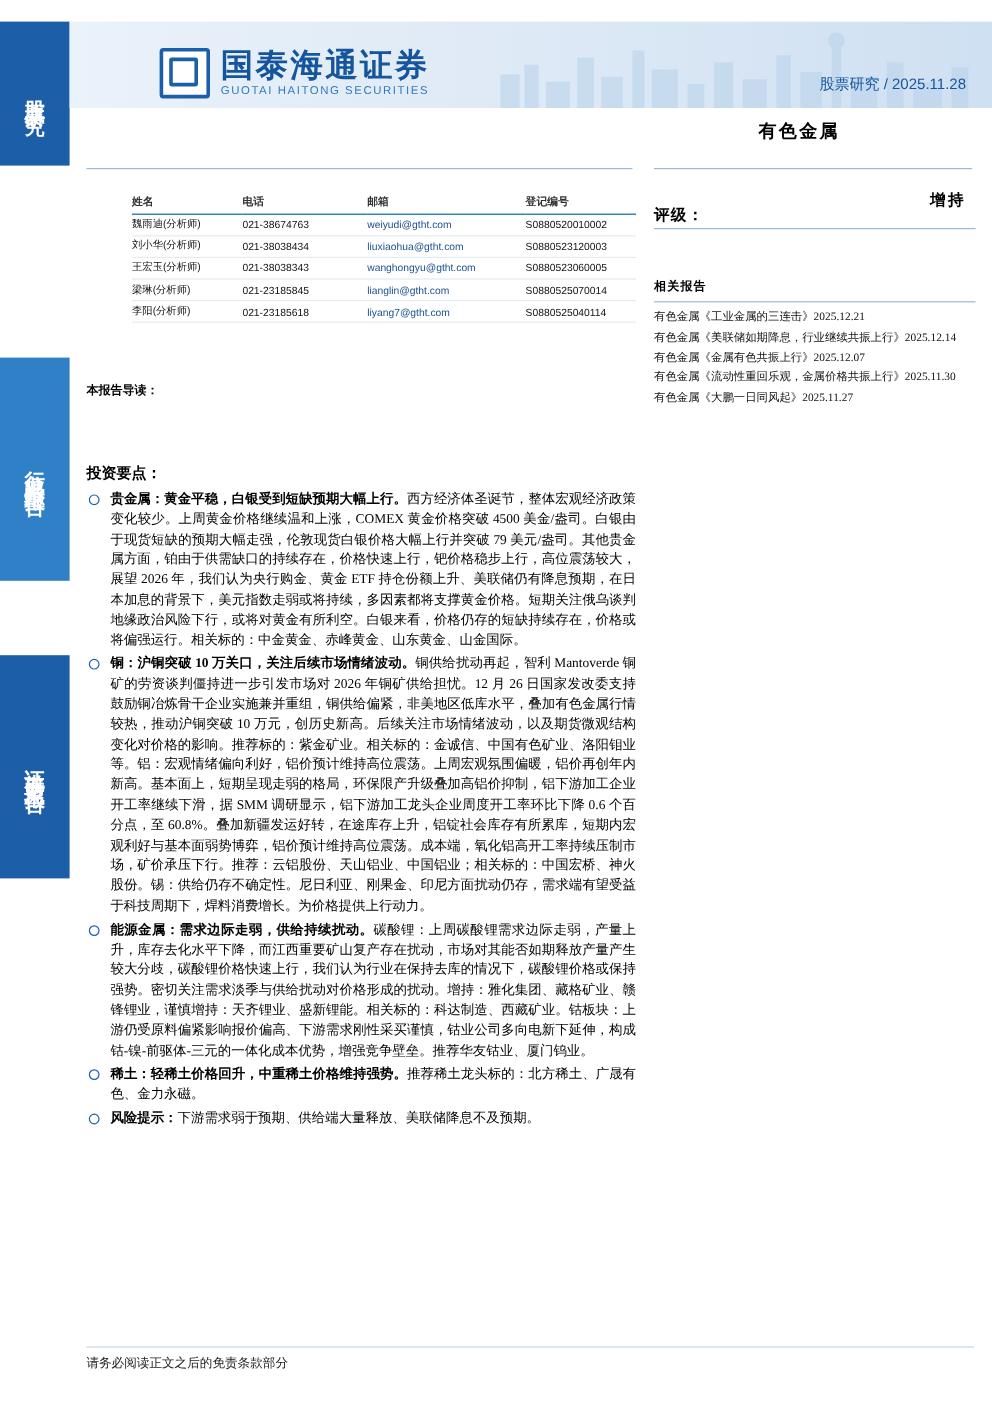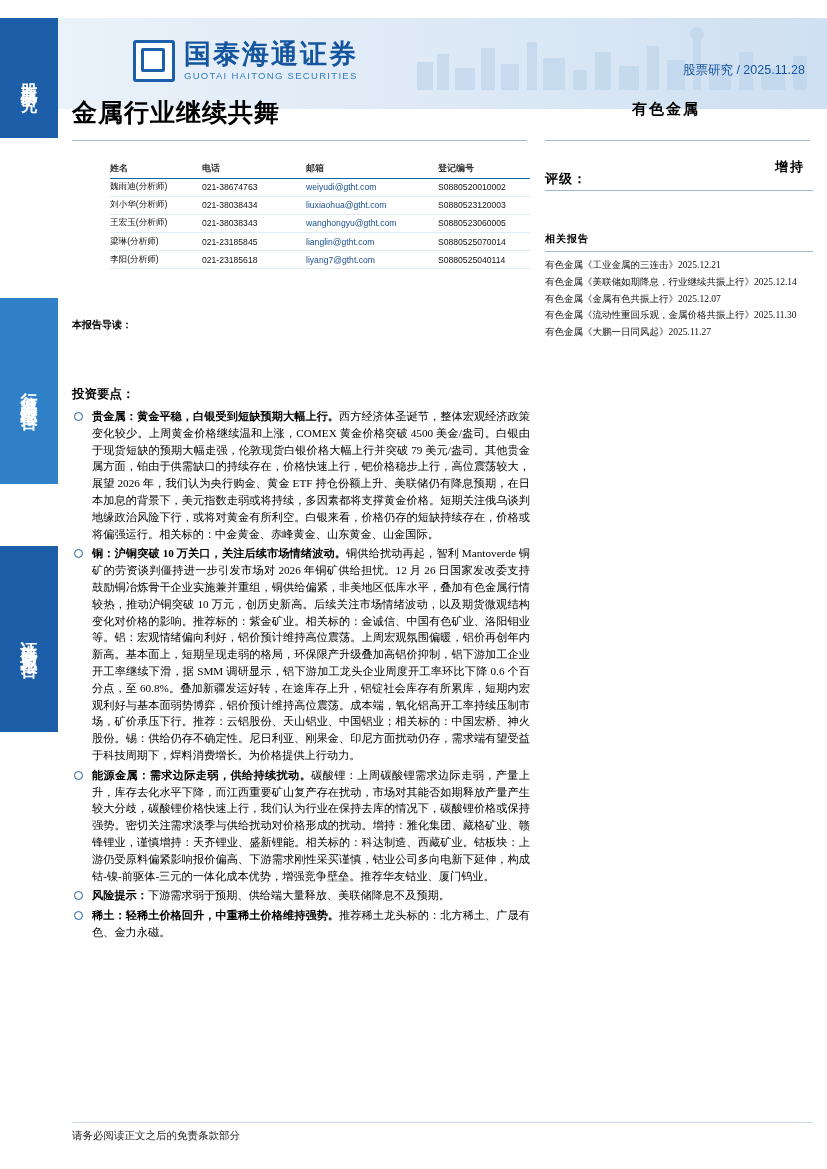--- a/index.html
+++ b/index.html
@@ -26,21 +26,21 @@
     letter-spacing:4px;
     display:flex;align-items:center;justify-content:center;
     text-align:center;
   }
   .side-tab.t1{top:18px;height:120px;background:#1c5ea8;}
   .side-tab.t2{top:298px;height:186px;background:#2f80c6;}
   .side-tab.t3{top:546px;height:186px;background:#1c5ea8;}
 
   
   .header-band{
-    position:absolute;left:58px;top:18px;right:0;height:91px;
+    position:absolute;left:58px;top:18px;right:0;height:72px;
     background:linear-gradient(90deg,#eaf2fa 0%,#dfeaf6 45%,#cfe0f2 100%);
     overflow:hidden;
   }
   .skyline{
     position:absolute;right:0;top:0;height:72px;width:420px;opacity:.55;
   }
   .logo-wrap{
     position:absolute;left:75px;top:22px;display:flex;align-items:center;gap:9px;
   }
   .logo-mark{
@@ -173,21 +173,20 @@
       <div class="logo-mark"></div>
       <div class="logo-text">
         <div class="logo-cn">国泰海通证券</div>
         <div class="logo-en">GUOTAI HAITONG SECURITIES</div>
       </div>
     </div>
     <div class="hdr-right">股票研究 / 2025.11.28</div>
   </div>
 
   <div class="title-row">
-    <div class="doc-title">金属行业继续共舞</div>
     <div class="sector">有色金属</div>
   </div>
   <div class="rule-left"></div>
   <div class="rule-right"></div>
 
   <table class="analyst-table">
     <thead>
       <tr>
         <th class="col-name">姓名</th>
         <th class="col-tel">电话</th>
@@ -261,24 +260,24 @@
       <div class="pt">
         <span class="bullet"></span>
         <p><b>铜：沪铜突破 10 万关口，关注后续市场情绪波动。</b>铜供给扰动再起，智利 Mantoverde 铜矿的劳资谈判僵持进一步引发市场对 2026 年铜矿供给担忧。12 月 26 日国家发改委支持鼓励铜冶炼骨干企业实施兼并重组，铜供给偏紧，非美地区低库水平，叠加有色金属行情较热，推动沪铜突破 10 万元，创历史新高。后续关注市场情绪波动，以及期货微观结构变化对价格的影响。推荐标的：紫金矿业。相关标的：金诚信、中国有色矿业、洛阳钼业等。铝：宏观情绪偏向利好，铝价预计维持高位震荡。上周宏观氛围偏暖，铝价再创年内新高。基本面上，短期呈现走弱的格局，环保限产升级叠加高铝价抑制，铝下游加工企业开工率继续下滑，据 SMM 调研显示，铝下游加工龙头企业周度开工率环比下降 0.6 个百分点，至 60.8%。叠加新疆发运好转，在途库存上升，铝锭社会库存有所累库，短期内宏观利好与基本面弱势博弈，铝价预计维持高位震荡。成本端，氧化铝高开工率持续压制市场，矿价承压下行。推荐：云铝股份、天山铝业、中国铝业；相关标的：中国宏桥、神火股份。锡：供给仍存不确定性。尼日利亚、刚果金、印尼方面扰动仍存，需求端有望受益于科技周期下，焊料消费增长。为价格提供上行动力。</p>
       </div>
       <div class="pt">
         <span class="bullet"></span>
         <p><b>能源金属：需求边际走弱，供给持续扰动。</b>碳酸锂：上周碳酸锂需求边际走弱，产量上升，库存去化水平下降，而江西重要矿山复产存在扰动，市场对其能否如期释放产量产生较大分歧，碳酸锂价格快速上行，我们认为行业在保持去库的情况下，碳酸锂价格或保持强势。密切关注需求淡季与供给扰动对价格形成的扰动。增持：雅化集团、藏格矿业、赣锋锂业，谨慎增持：天齐锂业、盛新锂能。相关标的：科达制造、西藏矿业。钴板块：上游仍受原料偏紧影响报价偏高、下游需求刚性采买谨慎，钴业公司多向电新下延伸，构成钴-镍-前驱体-三元的一体化成本优势，增强竞争壁垒。推荐华友钴业、厦门钨业。</p>
       </div>
       <div class="pt">
         <span class="bullet"></span>
+        <p><b>稀土：轻稀土价格回升，中重稀土价格维持强势。</b>推荐稀土龙头标的：北方稀土、广晟有色、金力永磁。</p>
+      </div>
+      <div class="pt">
+        <span class="bullet"></span>
         <p><b>风险提示：</b>下游需求弱于预期、供给端大量释放、美联储降息不及预期。</p>
-      </div>
-      <div class="pt">
-        <span class="bullet"></span>
-        <p><b>稀土：轻稀土价格回升，中重稀土价格维持强势。</b>推荐稀土龙头标的：北方稀土、广晟有色、金力永磁。</p>
       </div>
     </div>
 
   <div class="foot-rule"></div>
   <div class="footer">请务必阅读正文之后的免责条款部分</div>
 
 </div>
 
 </body></html>

